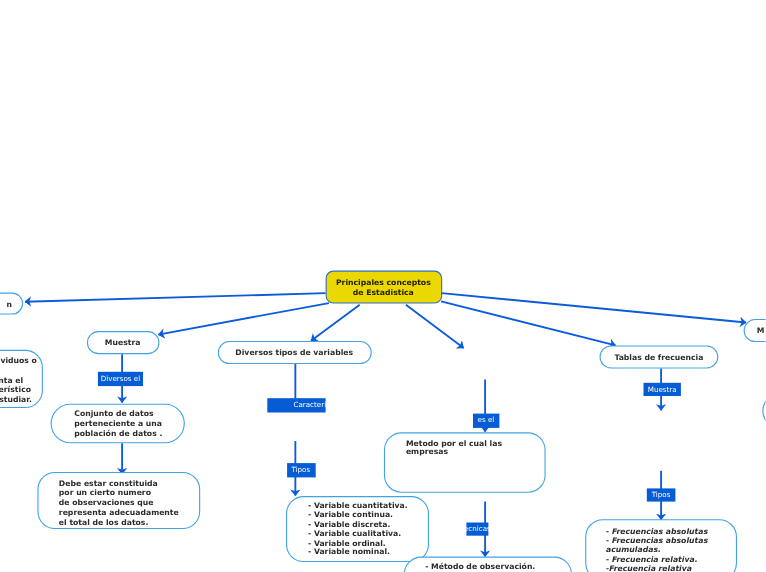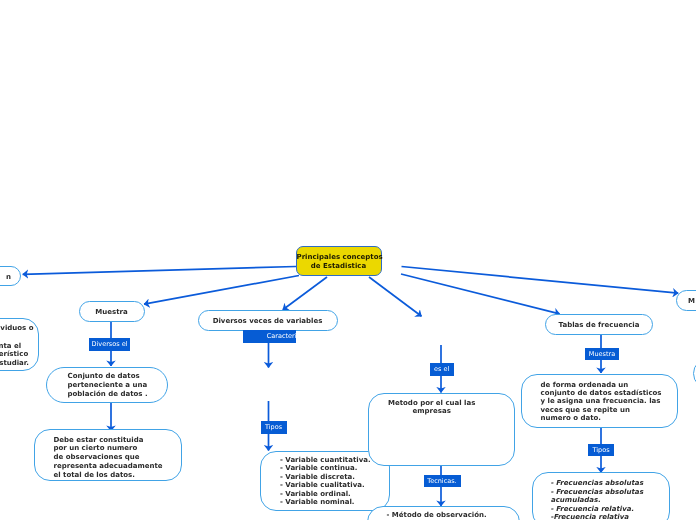--- a/index.html
+++ b/index.html
@@ -76,80 +76,73 @@
 representa adecuadamente
 el total de los datos.</div>
   </div>
   <div class="node" style="left:46px;top:366.5px;width:122px;height:36px;border-radius:18px;">
     <div class="txt" style="left:20.5px;top:4.3px;line-height:9.1px;">Conjunto de datos
 perteneciente a una
 población de datos .</div>
   </div>
 
   <div class="node ctr" style="left:197.5px;top:309.5px;width:140px;height:21px;">
-    <div class="txt" style="top:6px;">Diversos veces de variables</div>
+    <div class="txt" style="top:6px;">Diversos tipos de variables</div>
   </div>
-  <div class="tag" style="left:243px;top:330px;width:52.5px;height:12.5px;padding-left:40px;">
+  <div class="tag" style="left:243px;top:362px;width:52.5px;height:12.5px;padding-left:40px;">
     <span>Caracteristica</span>
   </div>
   <div class="tag" style="left:260.5px;top:421px;width:26px;height:12.5px;">
     <span>Tipos</span>
   </div>
   <div class="node" style="left:212px;top:450.5px;width:129.5px;height:60px;border-radius:16px;margin-left:48px;">
     <div class="txt" style="left:19px;top:4.2px;line-height:8.5px;">- Variable cuantitativa.
 - Variable continua.
 - Variable discreta.
 - Variable cualitativa.
 - Variable ordinal.
 - Variable nominal.</div>
   </div>
 
-  <div class="tag" style="left:430px;top:363px;width:23.5px;height:12.5px;text-align:right;">
+  <div class="tag" style="left:430px;top:376px;width:23.5px;height:12.5px;text-align:right;">
     <span>es el</span>
   </div>
-  <div class="node" style="left:368px;top:393px;width:147px;height:73px;border-radius:16px;text-align:center;">
+  <div class="node" style="left:349px;top:393px;width:147px;height:55px;border-radius:16px;">
     <div class="txt" style="left:19px;top:5.2px;line-height:8.2px;">Metodo por el cual las
 empresas</div>
   </div>
-  <div class="tag" style="left:423.5px;top:474.5px;width:37px;height:12.5px;">
+  <div class="tag" style="left:423.5px;top:474.5px;width:20px;height:12.5px;">
     <span>Tecnicas.</span>
   </div>
   <div class="node" style="left:367px;top:505.5px;width:153px;height:45px;border-radius:16px;">
     <div class="txt" style="left:18.5px;top:4.3px;line-height:8.4px;">- Método de observación.</div>
   </div>
 
   <div class="node ctr" style="left:545px;top:314px;width:108px;height:21px;">
     <div class="txt" style="top:6px;">Tablas de frecuencia</div>
   </div>
   <div class="tag" style="left:585px;top:347.5px;width:34px;height:12.5px;">
     <span>Muestra</span>
-  </div>
-  <div class="node" style="left:520.5px;top:373.5px;width:157.5px;height:54.5px;border-radius:16px;">
-    <div class="txt" style="left:19px;top:6.3px;line-height:8.35px;">de forma ordenada un
-conjunto de datos estadísticos
-y le asigna una frecuencia. las
-veces que se repite un
-numero o dato.</div>
   </div>
   <div class="tag" style="left:588px;top:443.5px;width:26px;height:12.5px;">
     <span>Tipos</span>
   </div>
   <div class="node" style="left:531.5px;top:472px;width:138px;height:56px;border-radius:16px;">
     <div class="txt" style="left:18.5px;top:6.4px;line-height:8.37px;font-style:italic;">- Frecuencias absolutas
 - Frecuencias absolutas
 acumuladas.
 - Frecuencia relativa.
 -Frecuencia relativa</div>
   </div>
 
   <div class="node" style="left:676px;top:289.5px;width:82px;height:21px;">
     <div class="txt" style="left:11px;top:6px;">M</div>
   </div>
 
   <div class="node" style="left:692.5px;top:358px;width:120px;height:31px;border-radius:15.5px;">
   </div>
 
-  <div class="node root" style="left:295.5px;top:246px;width:86px;height:30px;padding-left:48px;">
+  <div class="node root" style="left:295.5px;top:246px;width:106px;height:30px;padding-left:48px;">
     <div class="txt" style="left:0;right:0;top:6.3px;">Principales conceptos
 de Estadistica</div>
   </div>
 
 </div>
 
 </body></html>

